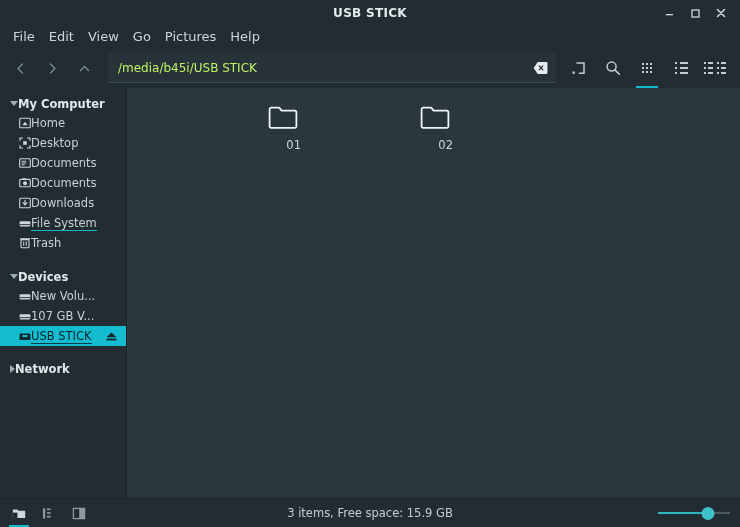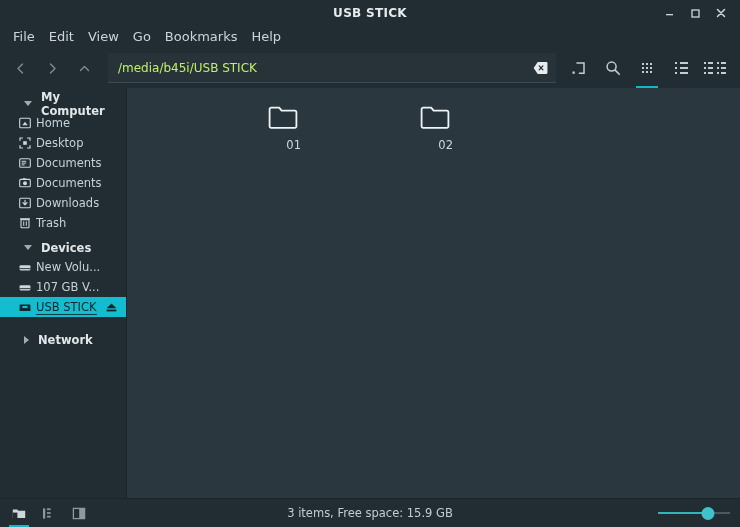--- a/index.html
+++ b/index.html
@@ -85,28 +85,28 @@
 
   
   .body { flex:1 1 auto; display:flex; min-height:0; }
 
   
   .sidebar {
     width:127px; flex:0 0 127px; background:#222d33;
     border-right:1px solid #1b2429; padding-top:6px; overflow:hidden;
   }
   .grp {
-    display:flex; align-items:center; gap:9px; height:19px;
-    padding-left:24px; font-size:11.5px; font-weight:bold; color:#e2e8ea; cursor:default;
+    display:flex; align-items:center; gap:0; height:19px;
+    padding-left:10px; font-size:11.5px; font-weight:bold; color:#e2e8ea; cursor:default;
   }
   .tri-d { width:0;height:0;border-left:4px solid transparent;border-right:4px solid transparent;border-top:5px solid #9fadb3; }
   .tri-r { width:0;height:0;border-top:4px solid transparent;border-bottom:4px solid transparent;border-left:5px solid #9fadb3; }
 
   .sb-item {
-    display:flex; align-items:center; gap:5px; height:20px;
+    display:flex; align-items:center; height:20px;
     padding-left:18px; font-size:11.5px; color:#c8d1d5; cursor:default; position:relative;
   }
   .sb-item .ico { width:13px; height:13px; flex:0 0 13px; display:flex; align-items:center; justify-content:center; color:#cdd6d9; }
   .sb-item .lbl { white-space:nowrap; overflow:hidden; }
   .sb-item.hover-line .lbl { border-bottom:1.5px solid #12b8c8; }
   .sb-item.selected { background:#13bccf; color:#10242a; }
   .sb-item.selected .ico { color:#10242a; }
   .sb-item.selected .lbl { border-bottom:1.5px solid #0c3d46; }
   .eject { margin-left:auto; margin-right:8px; display:flex; align-items:center; color:#10242a; }
 
@@ -171,21 +171,21 @@
           </svg>
       </div>
     </div>
   </div>
 
   <div class="menubar">
     <div class="menu-item">File</div>
     <div class="menu-item">Edit</div>
     <div class="menu-item">View</div>
     <div class="menu-item">Go</div>
-    <div class="menu-item">Bookmarks</div>
+    <div class="menu-item">Pictures</div>
     <div class="menu-item">Help</div>
   </div>
 
   <div class="toolbar">
 
     <div class="nav-btn">
       <svg width="15" height="15" viewBox="0 0 15 15">
           <path d="M9.5 3 L5 7.5 L9.5 12" fill="none" stroke="currentColor" stroke-width="1.4" stroke-linecap="round" stroke-linejoin="round"></path>
         </svg>
     </div>
@@ -342,34 +342,43 @@
       <div class="sb-item">
         <span class="ico">
           <svg width="12" height="12" viewBox="0 0 12 12">
             <rect x="0.7" y="1.2" width="10.6" height="9.6" rx="1" fill="none" stroke="currentColor" stroke-width="1.1"></rect>
             <path d="M6 3.3 V7.4 M4 5.6 L6 7.8 L8 5.6" stroke="currentColor" stroke-width="1.2" fill="none" stroke-linecap="round" stroke-linejoin="round"></path>
           </svg>
         </span>
         <span class="lbl">Downloads</span>
       </div>
 
+      <div class="sb-item hover-line">
+        <span class="ico">
+          <svg width="12" height="11" viewBox="0 0 12 11">
+            <rect x="0.6" y="3.2" width="10.8" height="5.2" rx="1.1" fill="currentColor"></rect>
+            <rect x="0.6" y="6.2" width="10.8" height="0.9" fill="#222d33"></rect>
+          </svg>
+        </span>
+        <span class="lbl">File System</span>
+      </div>
 
       <div class="sb-item">
         <span class="ico">
           <svg width="12" height="12" viewBox="0 0 12 12">
             <rect x="2" y="2.6" width="8" height="8.2" rx="0.8" fill="none" stroke="currentColor" stroke-width="1.1"></rect>
             <rect x="1" y="1.2" width="10" height="1.4" fill="currentColor"></rect>
             <rect x="4.2" y="4.4" width="1" height="4.4" fill="currentColor"></rect>
             <rect x="6.8" y="4.4" width="1" height="4.4" fill="currentColor"></rect>
           </svg>
         </span>
         <span class="lbl">Trash</span>
       </div>
 
-      <div class="grp" style="margin-top:5px;">
+      <div class="grp" style="margin-top:14px;">
         <span class="tri-d"></span>
         <span>Devices</span>
       </div>
 
       <div class="sb-item">
         <span class="ico">
           <svg width="12" height="11" viewBox="0 0 12 11">
             <rect x="0.6" y="3.2" width="10.8" height="5.2" rx="1.1" fill="currentColor"></rect>
             <rect x="0.6" y="6.2" width="10.8" height="0.9" fill="#222d33"></rect>
           </svg>

